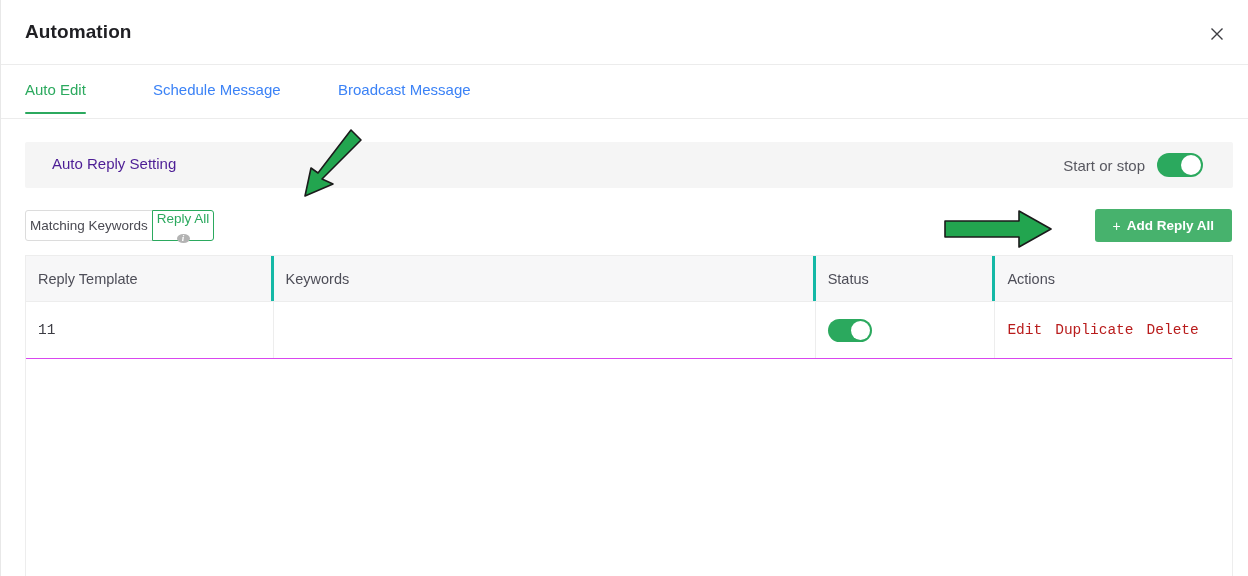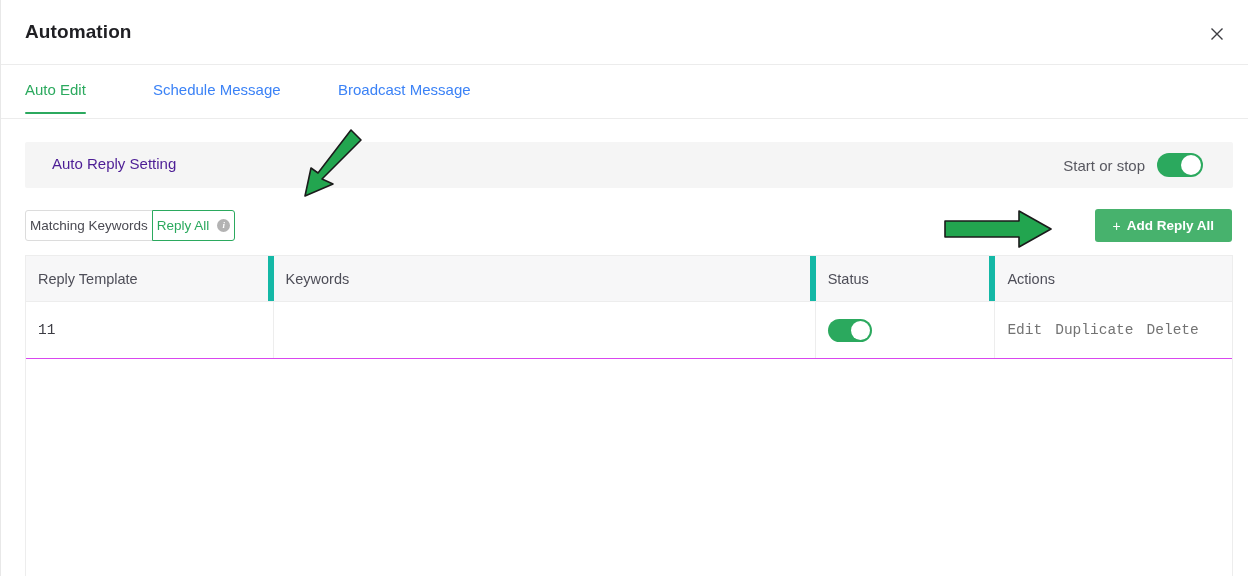--- a/index.html
+++ b/index.html
@@ -149,21 +149,21 @@
     height: 31px;
     padding: 0 4px;
     font-size: 13.5px;
     color: #4a4a52;
     background: #ffffff;
     border: 1px solid #dcdcdc;
     cursor: pointer;
     white-space: nowrap;
   }
   .seg:first-child { border-radius: 3px 0 0 3px; }
-  .seg:last-child { border-radius: 0 3px 3px 0; margin-left: -1px; }
+  .seg:last-child { border-radius: 0 3px 3px 0; margin-left: -1px; flex-direction: column; }
   .seg.active {
     color: #2ba95e;
     border-color: #2ba95e;
     z-index: 2;
   }
   .info-icon {
     display: inline-flex;
     align-items: center;
     justify-content: center;
     width: 13px;
@@ -218,21 +218,21 @@
     background: #f7f7f8;
     border-bottom: 1px solid #ededed;
     border-top: 1px solid #ededed;
   }
   .th {
     display: flex;
     align-items: center;
     font-size: 14.5px;
     color: #4e4e58;
     padding-left: 12px;
-    border-right: 6px solid #14b8a6;
+    border-right: 3px solid #14b8a6;
   }
   .th:last-child { border-right: none; }
   .trow {
     display: flex;
     height: 57px;
     border-bottom: 1px solid #d946ef;
     background: #ffffff;
     font-family: Liberation Mono, monospace;
   }
   .td {
@@ -245,21 +245,21 @@
   }
   .td:last-child { border-right: none; }
 
   .col-0 { width: 248px; }
   .col-1 { width: 543px; }
   .col-2 { width: 180px; }
   .col-3 { width: 237px; }
 
   .actions { display: flex; gap: 13px; }
   .action-link {
-    color: #737373;
+    color: #b91c1c;
     font-size: 14.5px;
     cursor: pointer;
     text-decoration: none;
   }
 
   
   .annot {
     position: absolute;
     pointer-events: none;
   }

